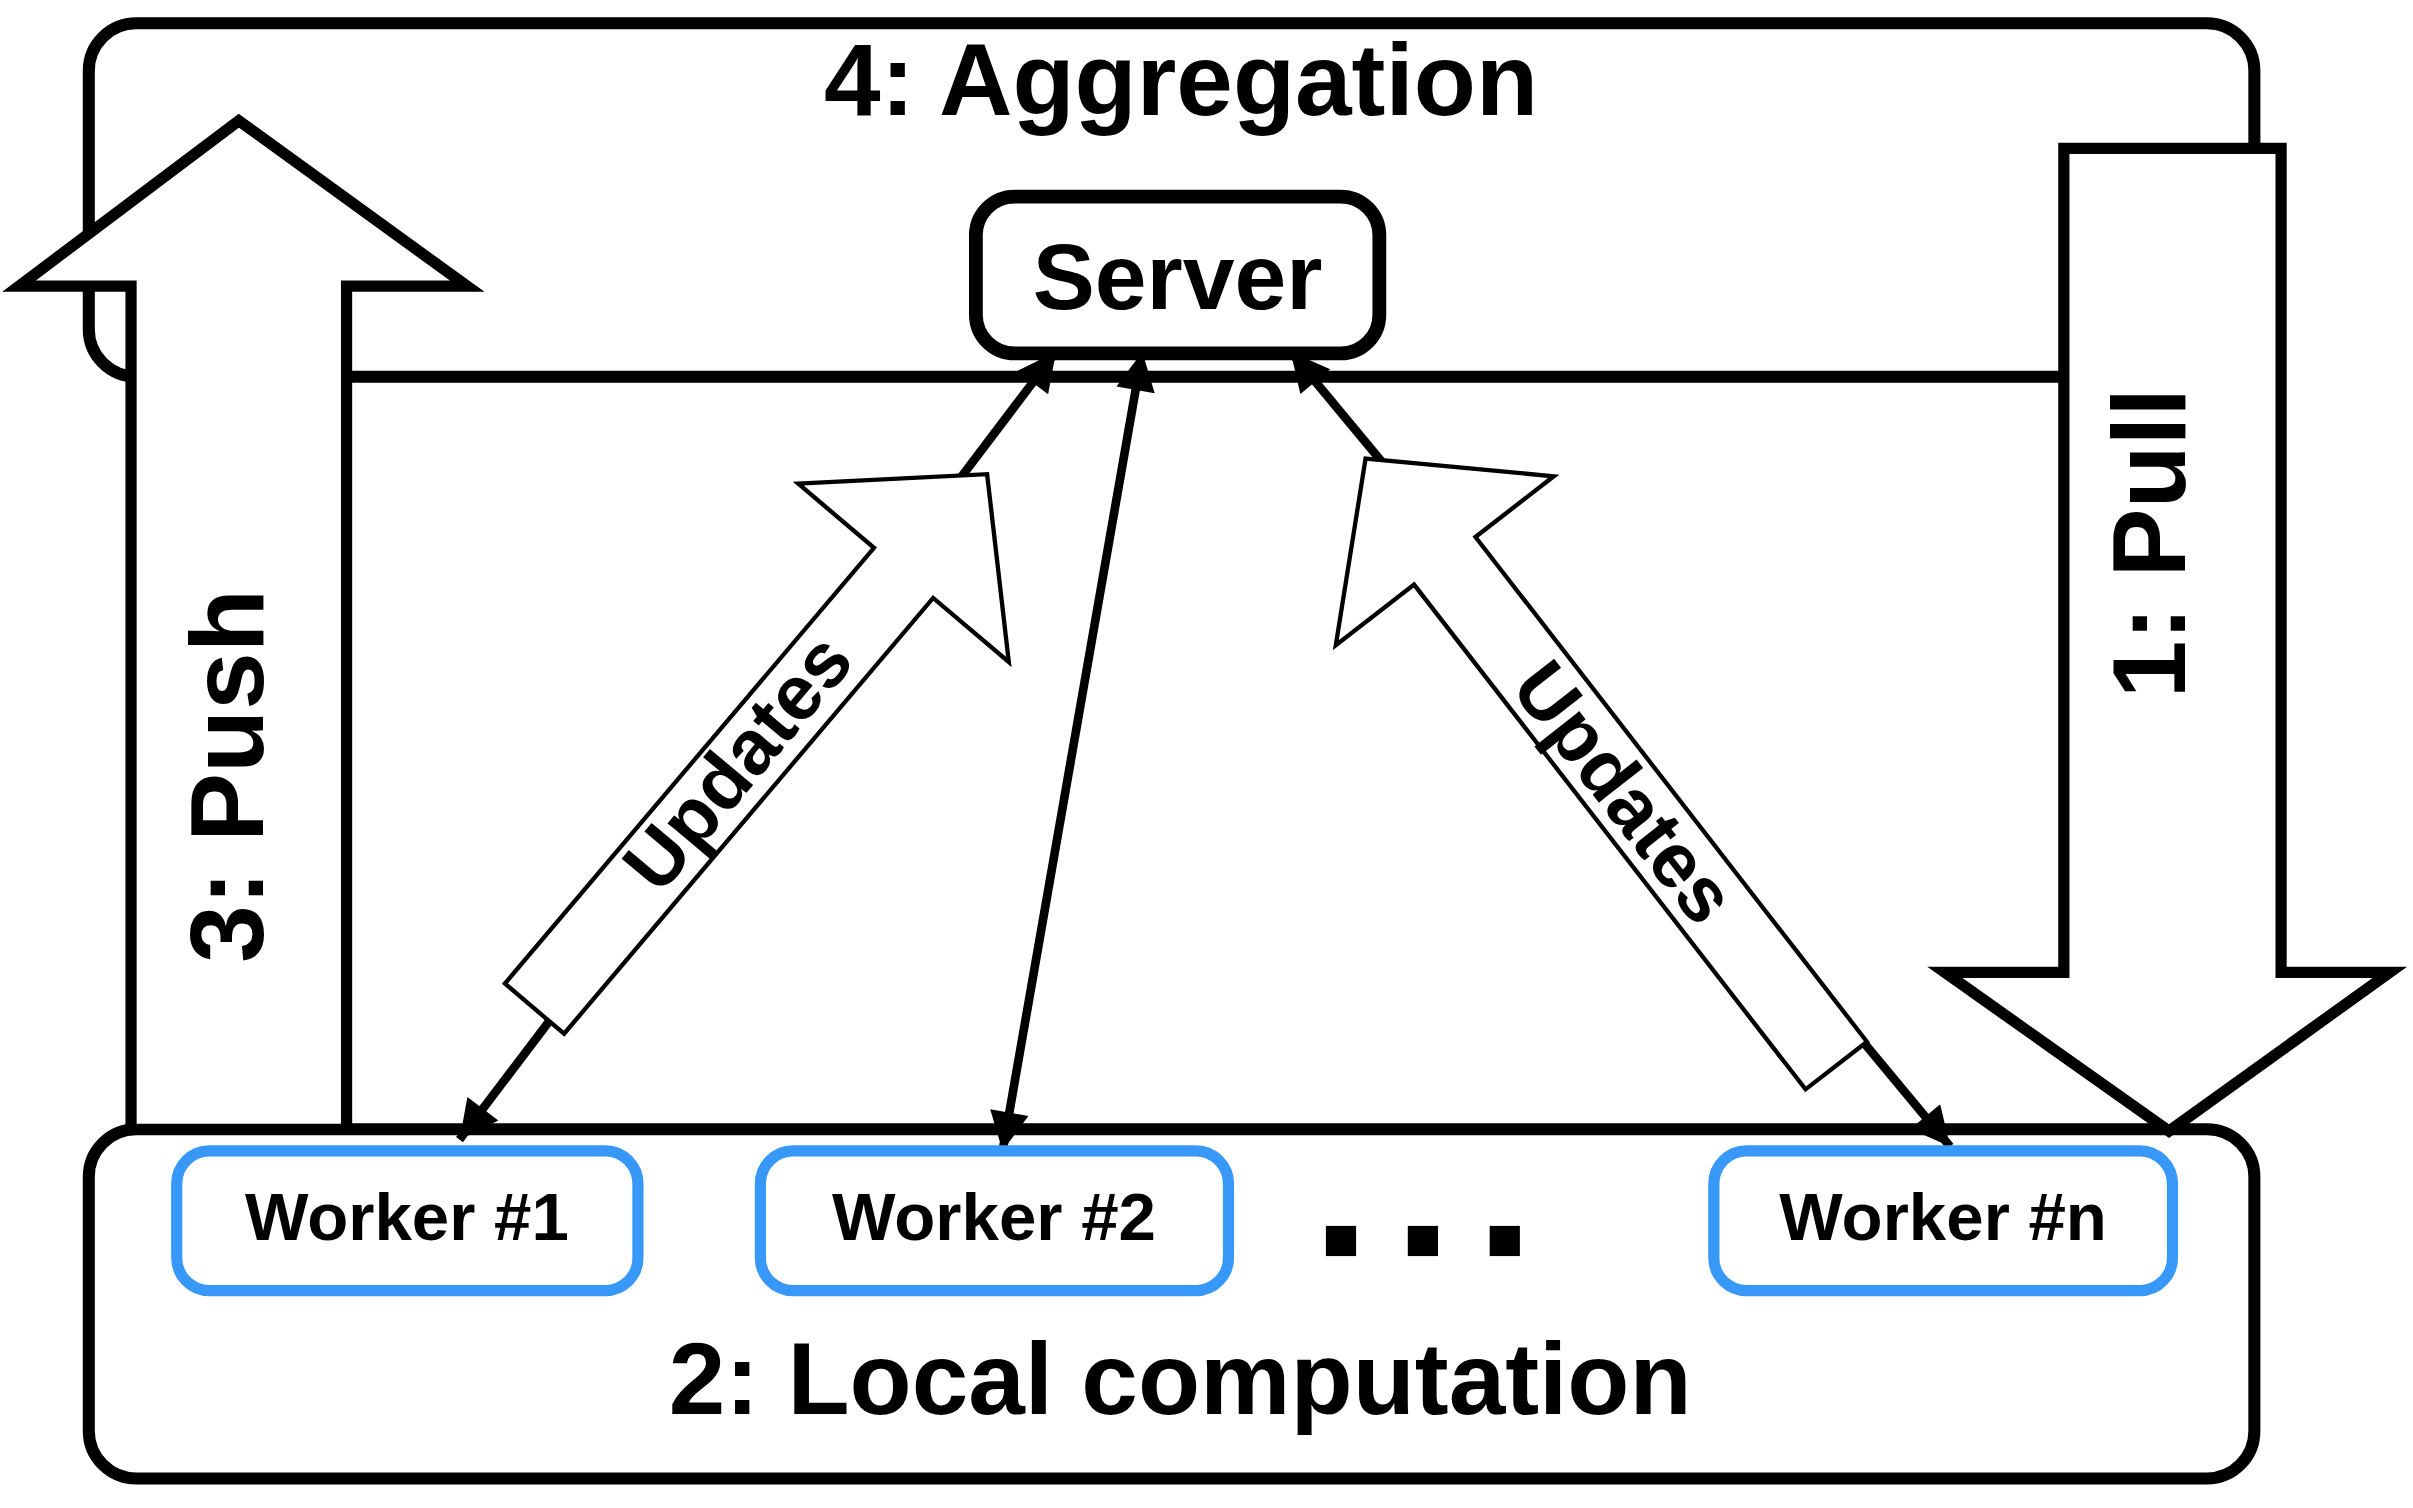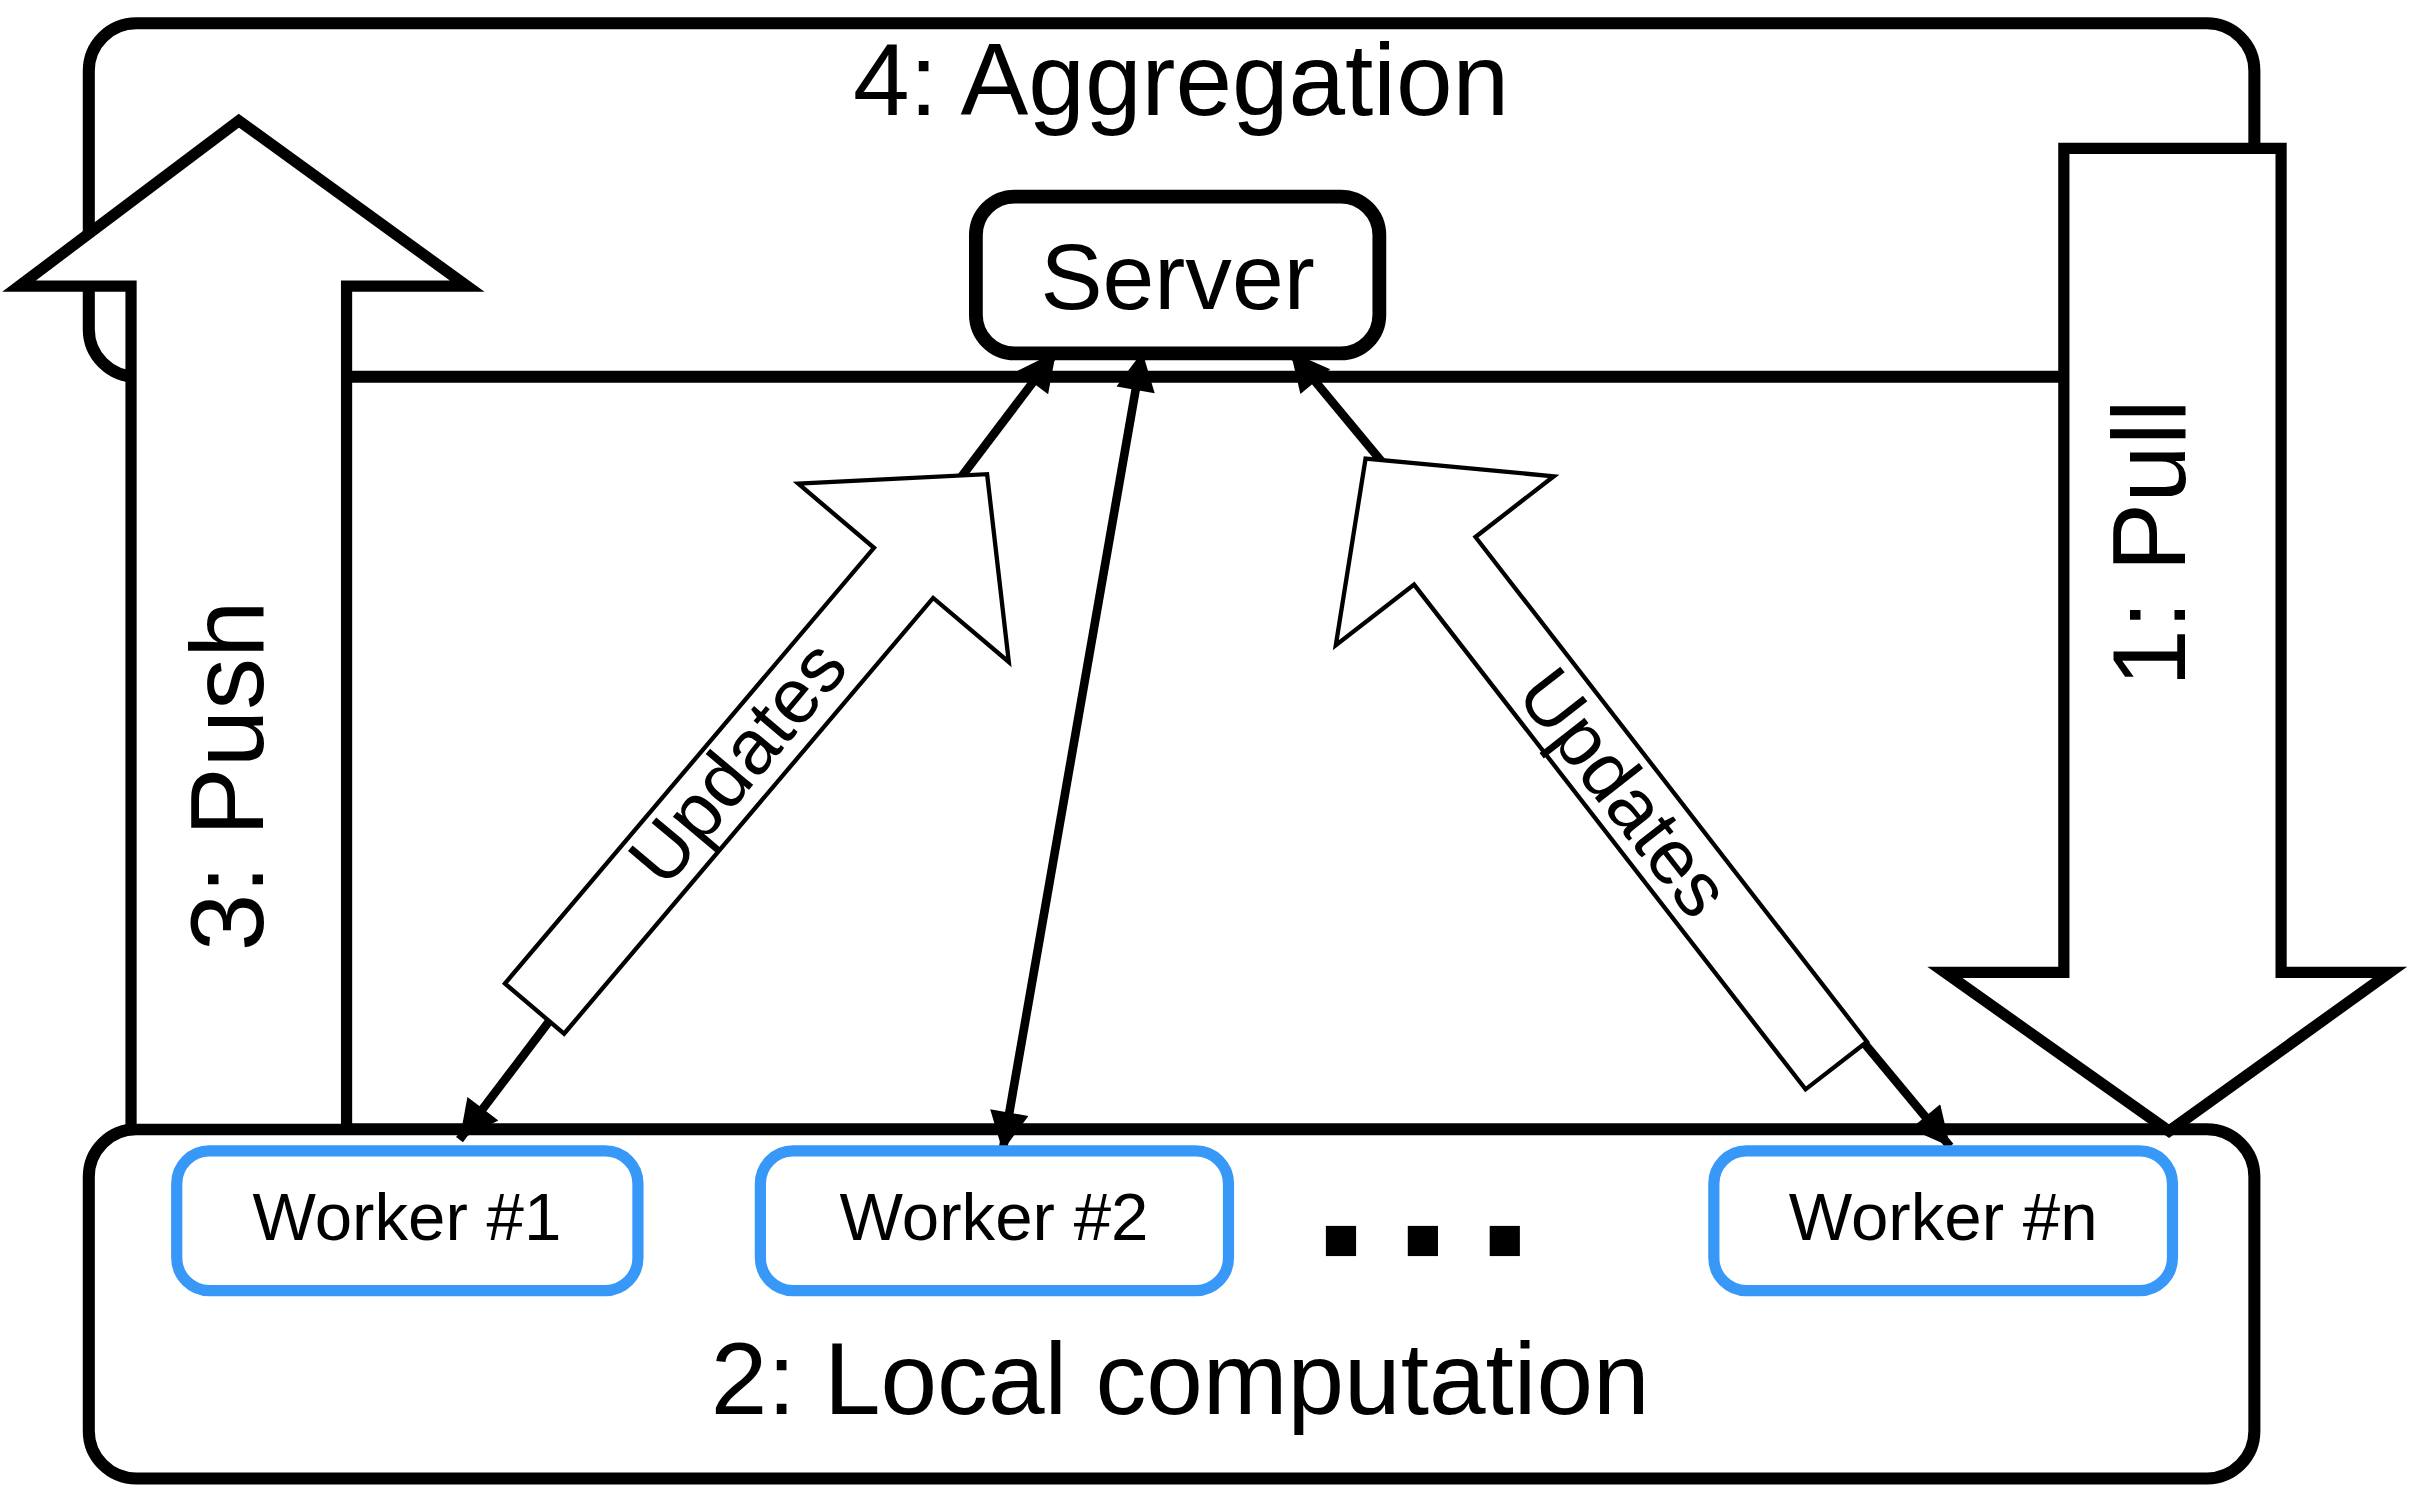--- a/index.html
+++ b/index.html
@@ -4,20 +4,21 @@
 <style>
   html, body {
     margin: 0;
     padding: 0;
     background: #ffffff;
   }
   .stage {
     width: 100%;
     max-width: 2413px;
     margin: 0 auto;
+    font-weight: bold;
   }
   .stage svg {
     display: block;
     width: 100%;
     height: auto;
     background: #ffffff;
   }
   text {
     font-family: "Liberation Sans", "DejaVu Sans", sans-serif;
     fill: #000000;

